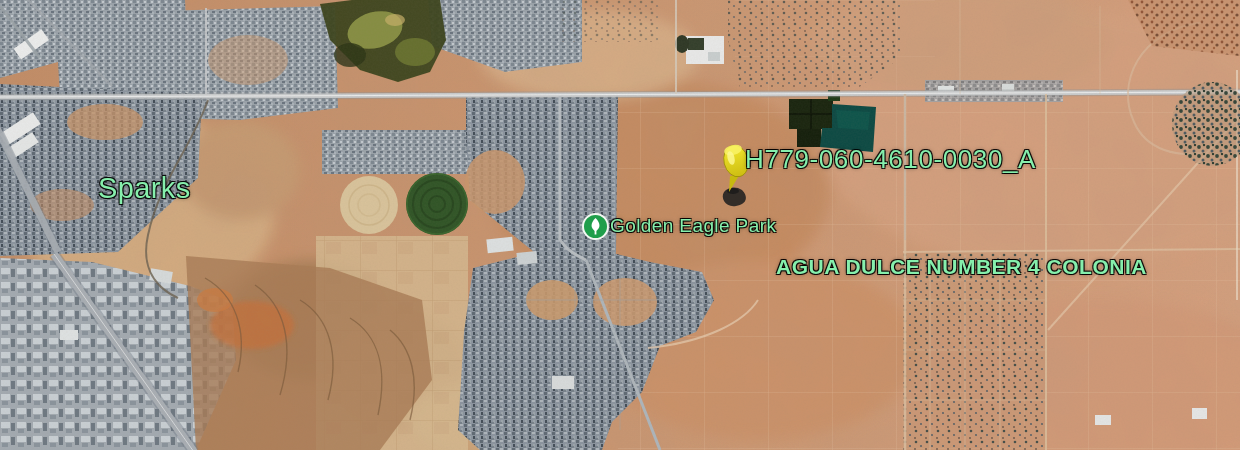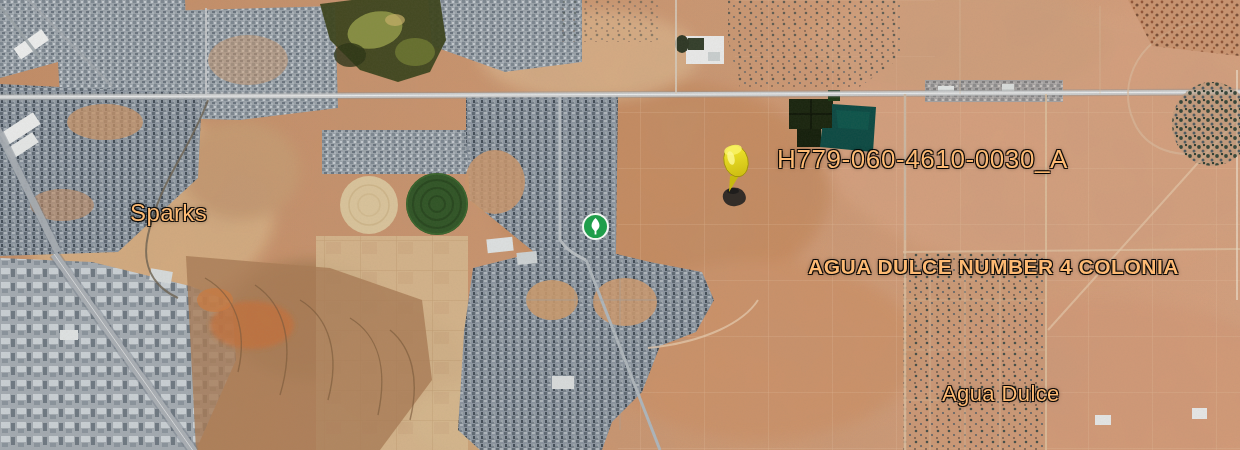--- a/index.html
+++ b/index.html
@@ -2,28 +2,27 @@
 <html><head>
 <meta charset="utf-8">
 <style>
   html,body{margin:0;padding:0;background:#222;}
   .viewport{
     position:relative;width:1240px;height:450px;overflow:hidden;
     font-family:"Liberation Sans",sans-serif;cursor:grab;
   }
   .viewport svg{position:absolute;left:0;top:0;}
   .map-label{
-    position:absolute;color:#fdba74;white-space:nowrap;line-height:1;
+    position:absolute;color:#86efac;white-space:nowrap;line-height:1;
     text-shadow:-1px -1px 0 rgba(0,0,0,.85),1px -1px 0 rgba(0,0,0,.85),
                 -1px 1px 0 rgba(0,0,0,.85),1px 1px 0 rgba(0,0,0,.85),
                 0 0 4px rgba(0,0,0,.55);
     letter-spacing:.4px;
-    margin-left:32px;
   }
-  .lbl-city{left:82px;top:201px;font-size:24px;padding-left:16px;}
+  .lbl-city{left:82px;top:174px;font-size:29px;padding-left:16px;}
   .lbl-park{left:610px;top:216px;font-size:19px;}
   .lbl-parcel{left:745px;top:146px;font-size:26px;letter-spacing:.6px;}
   .lbl-colonia{left:776px;top:256px;font-size:21px;letter-spacing:.5px;font-weight:bold;}
   .lbl-locality{left:910px;top:383px;font-size:22px;}
 </style>
 </head>
 <body>
 
 <div class="viewport">
 
@@ -264,17 +263,17 @@
   </g>
 
   <g>
     <circle cx="595.5" cy="226.5" r="12.5" fill="#1f9e4b" stroke="#f2f7f2" stroke-width="2"></circle>
     <path d="M595.5,218 C590.5,223 590,228 595.5,231.5 C601,228 600.5,223 595.5,218 Z" fill="#ffffff"></path>
     <rect x="594.6" y="230" width="1.8" height="4.5" fill="#ffffff"></rect>
   </g>
 </svg>
 
 <div class="map-label lbl-city">Sparks</div>
+<div class="map-label lbl-park">Golden Eagle Park</div>
 <div class="map-label lbl-parcel">H779-060-4610-0030_A</div>
 <div class="map-label lbl-colonia">AGUA DULCE NUMBER 4 COLONIA</div>
-<div class="map-label lbl-locality">Agua Dulce</div>
 
 </div>
 
 </body></html>

